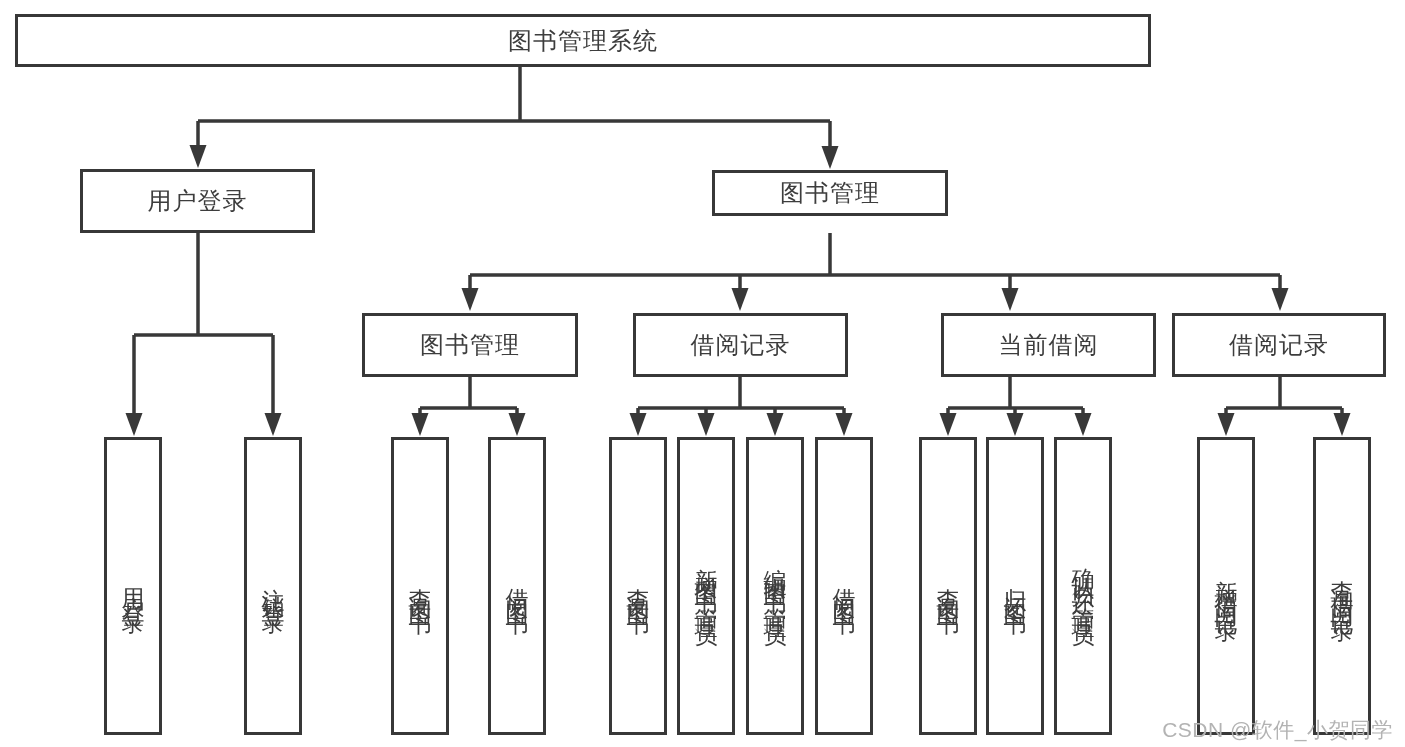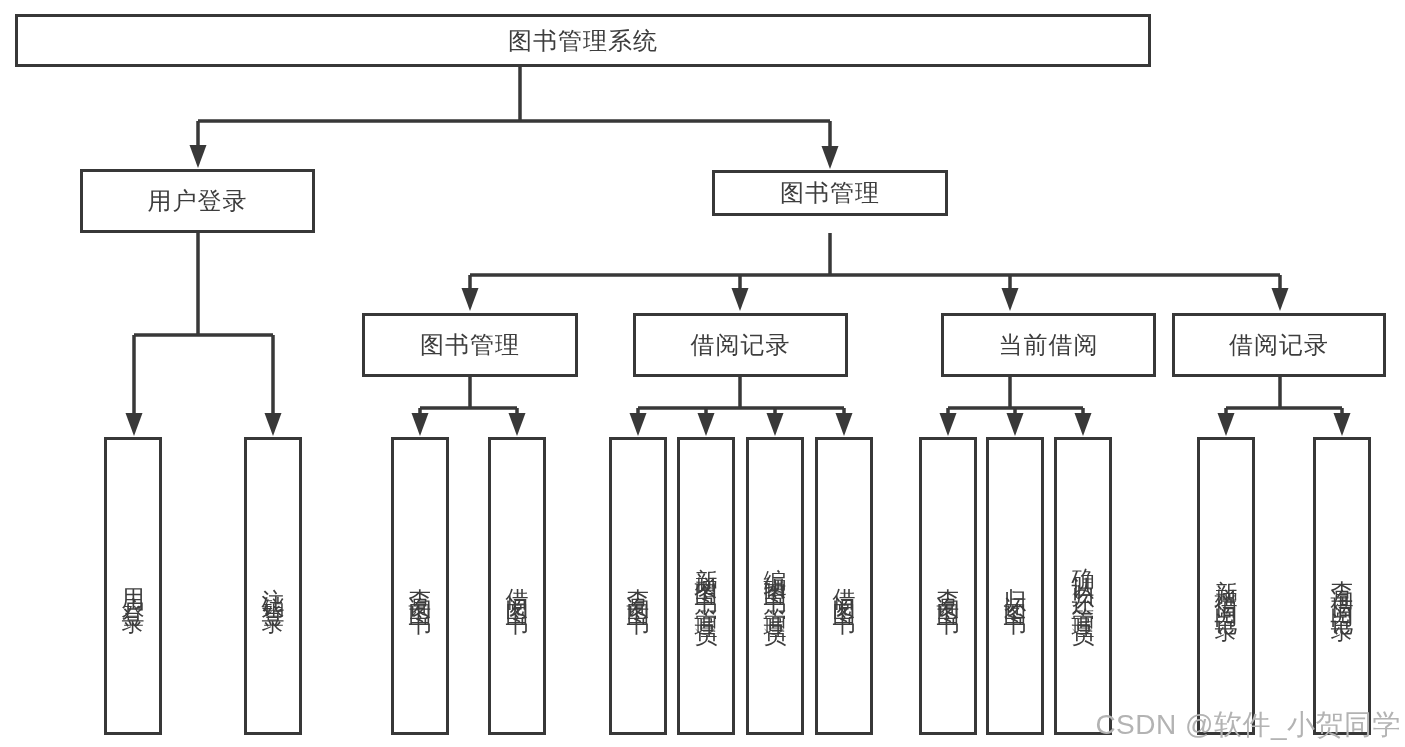--- a/index.html
+++ b/index.html
@@ -36,22 +36,22 @@
   .vbox{
     writing-mode:vertical-lr;
     text-orientation:mixed;
     font-size:23px;
     letter-spacing:8px;
     line-height:1;
     width:58px;top:437px;height:298px;
   }
   .watermark{
     position:absolute;
-    right:4px;bottom:3px;
-    font-size:28px;
+    right:12px;bottom:3px;
+    font-size:21px;
     color:var(--wm);
     letter-spacing:0.5px;
     white-space:nowrap;
     z-index:3;
   }
 </style>
 </head>
 <body>
 
 <div class="canvas">

